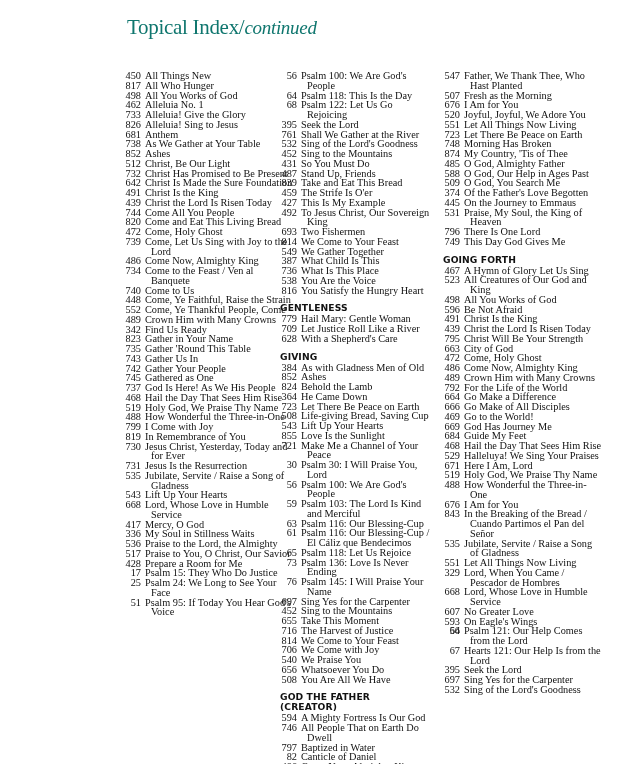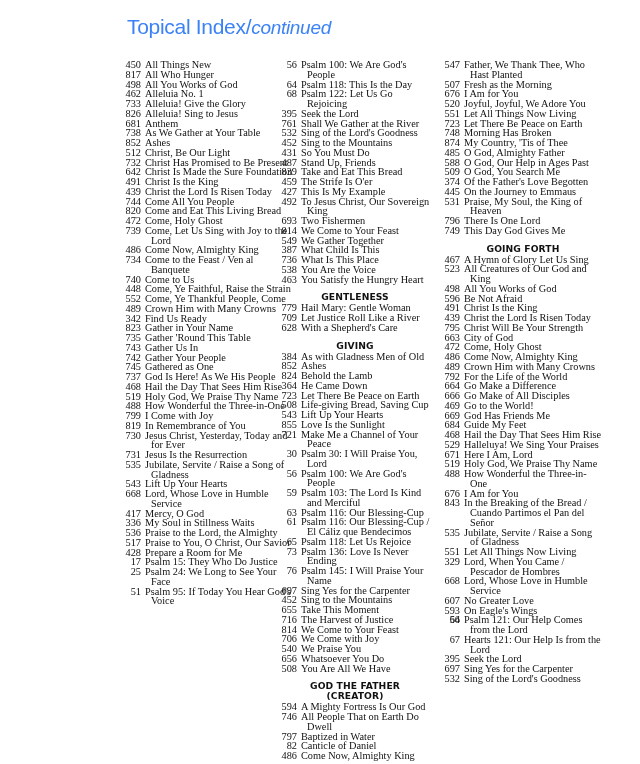--- a/index.html
+++ b/index.html
@@ -1,35 +1,35 @@
 <!DOCTYPE html>
 <html><head>
 <meta charset="utf-8">
 <style>
   html, body { margin: 0; padding: 0; background: #ffffff; }
   body { width: 640px; height: 764px; position: relative; overflow: hidden; color: #111; }
   .title {
     position: absolute; left: 127px; top: 15px;
-    font-family: Liberation Sans, sans-serif; font-size: 21px; font-weight: 400;
-    letter-spacing: -0.3px; color: #3b82f6; white-space: nowrap;
+    font-family: Liberation Serif, serif; font-size: 21px; font-weight: 400;
+    letter-spacing: -0.3px; color: #0f766e; white-space: nowrap;
   }
   .title .cont { font-style: italic; font-size: 19px; }
   .col {
-    position: absolute; top: 60px;
+    position: absolute; top: 71px;
     font-family: "Liberation Serif", serif; font-size: 10.3px; line-height: 9.75px;
   }
   #col1 { left: 124px; width: 170px; }
   #col2 { left: 280px; width: 150px; }
   #col3 { left: 443px; width: 160px; }
   .entry { position: relative; padding-left: 21px; }
   .entry .num { position: absolute; left: 0; width: 17px; text-align: right; }
   .entry .t { display: block; padding-left: 6px; text-indent: -6px; }
   .head {
     font-family: "DejaVu Sans", sans-serif; font-weight: 700; font-size: 9.2px;
-    margin-top: 8px; margin-bottom: 1px; letter-spacing: 0.1px; line-height: 10px; text-align: center;
+    margin-top: 8px; margin-bottom: 1px; letter-spacing: 0.1px; line-height: 10px;
   }
 </style>
 </head>
 <body>
 
 <div class="title"><span>Topical Index/</span><span class="cont">continued</span></div>
 
 <div class="col" id="col1">
     <div>
       <div class="entry">
@@ -302,21 +302,21 @@
       </div>
       <div class="entry">
         <span class="num">736</span>
         <span class="t">What Is This Place</span>
       </div>
       <div class="entry">
         <span class="num">538</span>
         <span class="t">You Are the Voice</span>
       </div>
       <div class="entry">
-        <span class="num">463</span>
+        <span class="num">816</span>
         <span class="t">You Satisfy the Hungry Heart</span>
       </div>
     </div>
     <div>
       <div class="head">GENTLENESS</div>
       <div class="entry">
         <span class="num">779</span>
         <span class="t">Hail Mary: Gentle Woman</span>
       </div>
       <div class="entry">
@@ -583,21 +583,21 @@
       <div class="entry">
         <span class="num">666</span>
         <span class="t">Go Make of All Disciples</span>
       </div>
       <div class="entry">
         <span class="num">469</span>
         <span class="t">Go to the World!</span>
       </div>
       <div class="entry">
         <span class="num">669</span>
-        <span class="t">God Has Friends Me</span>
+        <span class="t">God Has Journey Me</span>
       </div>
       <div class="entry">
         <span class="num">684</span>
         <span class="t">Guide My Feet</span>
       </div>
       <div class="entry">
         <span class="num">468</span>
         <span class="t">Hail the Day That Sees Him Rise</span>
       </div>
       <div class="entry">

